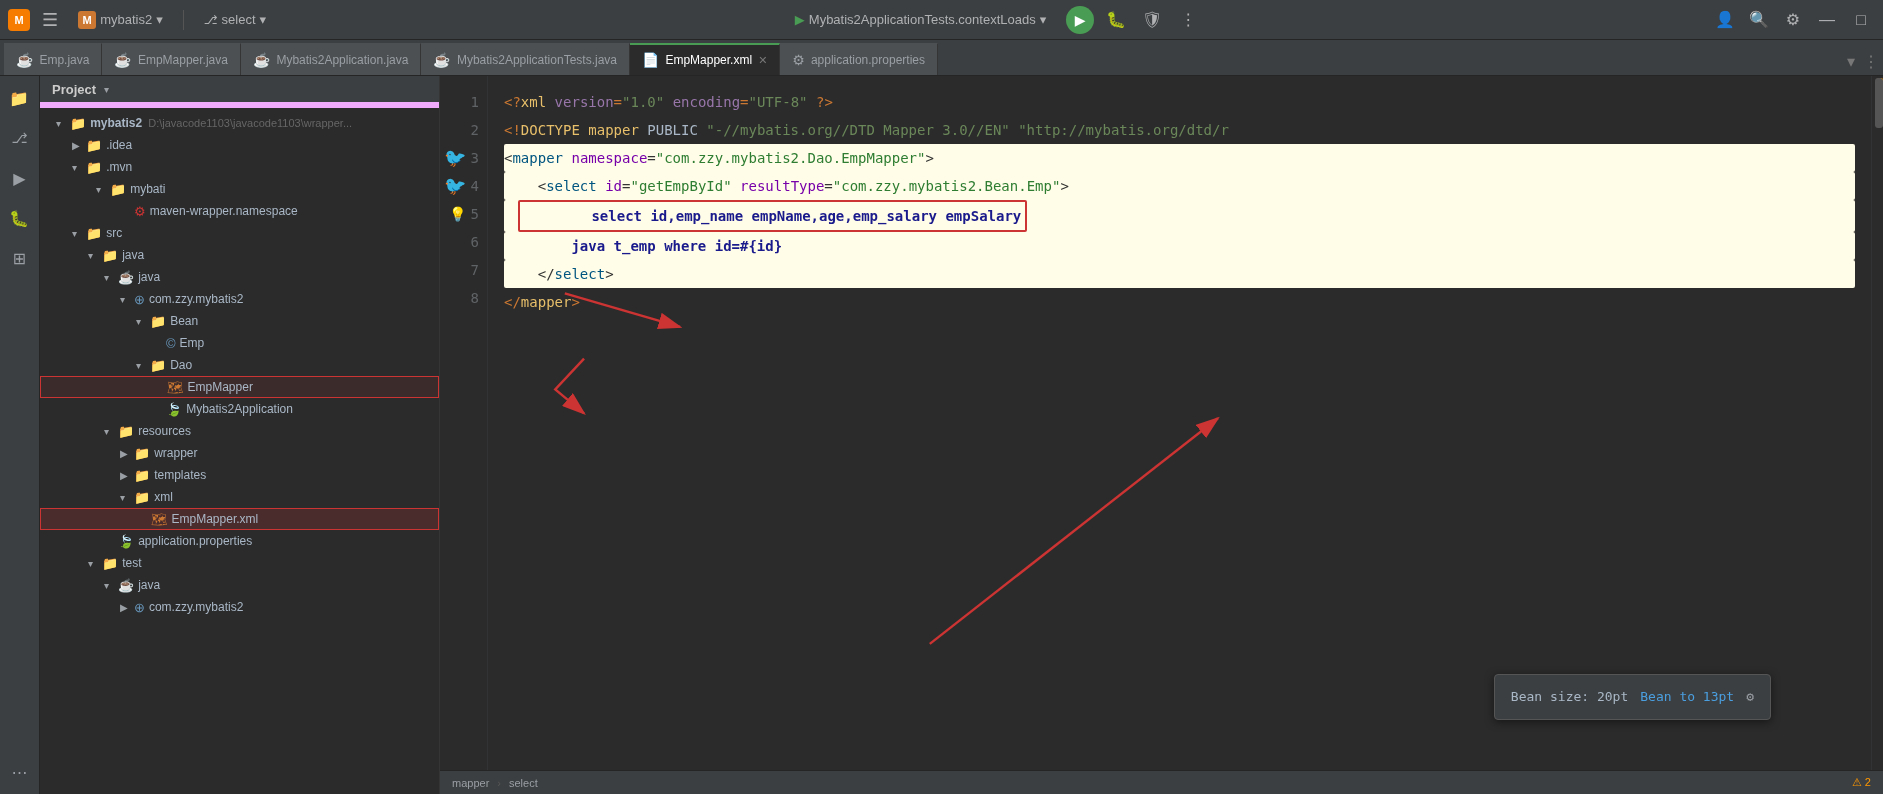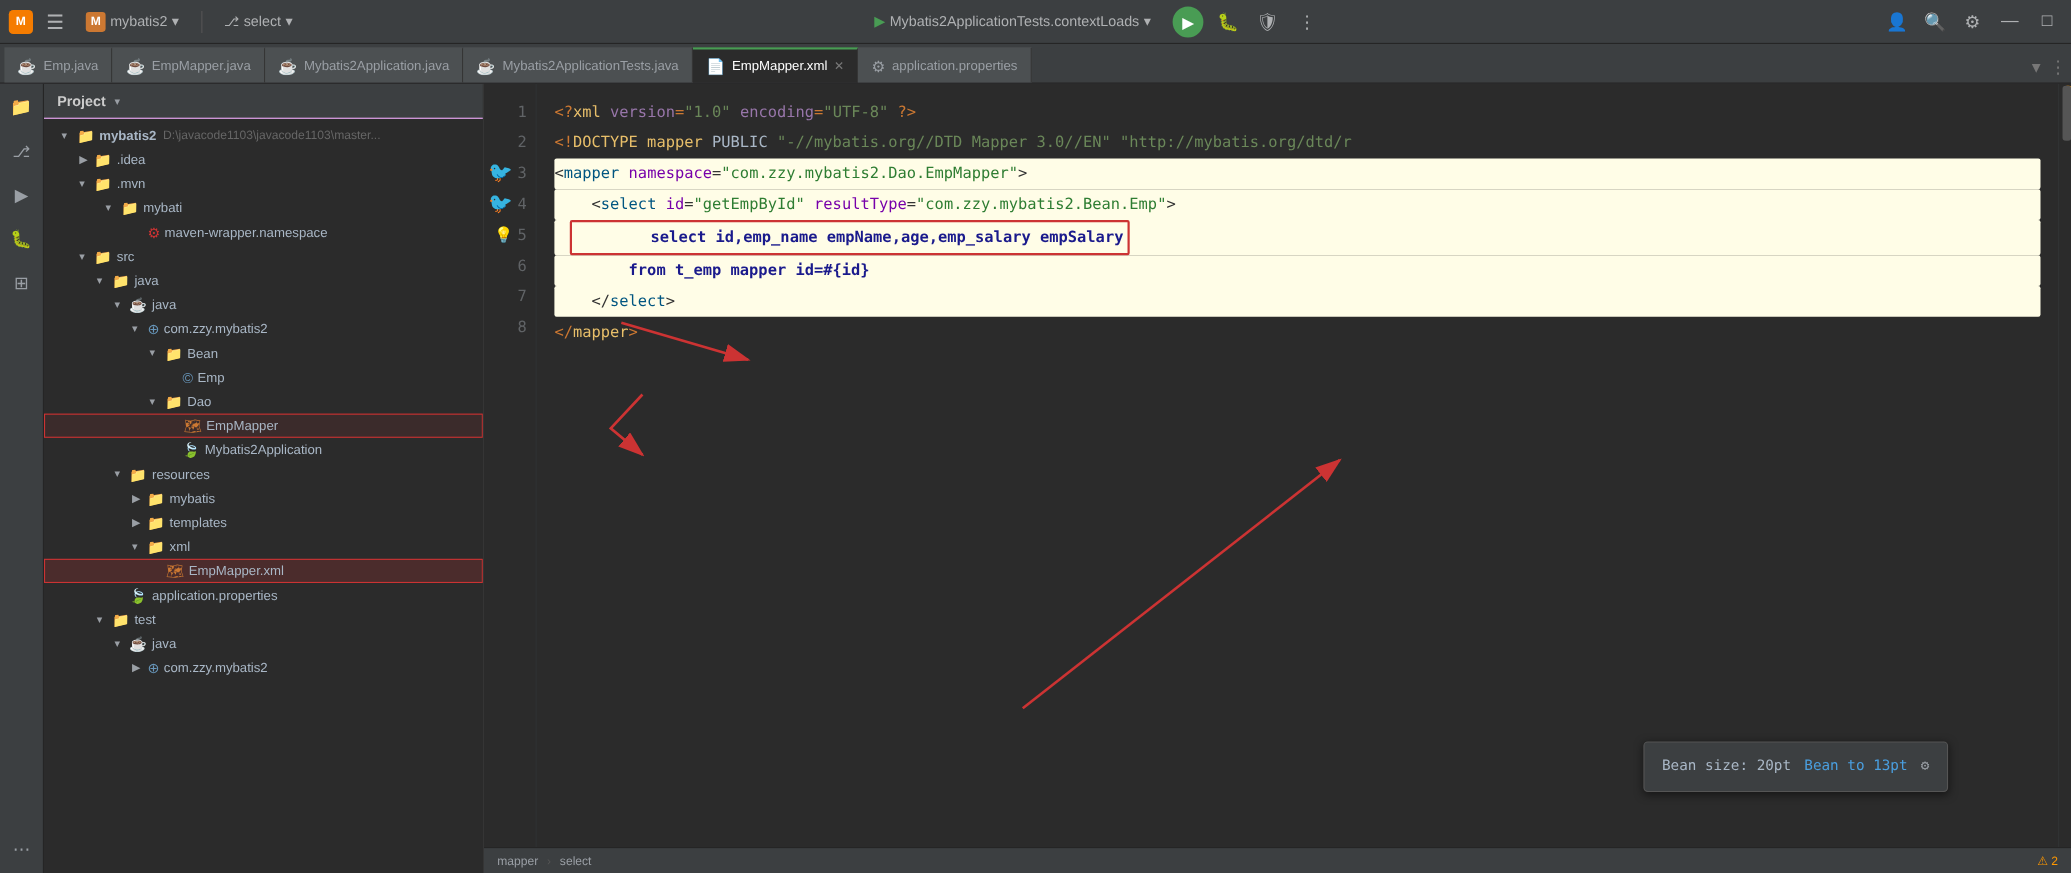--- a/index.html
+++ b/index.html
@@ -31,21 +31,21 @@
 
     
     .main { display: flex; flex: 1; overflow: hidden; }
 
     
     .left-toolbar { width: 40px; background: #3c3f41; display: flex; flex-direction: column; align-items: center; padding: 8px 0; gap: 12px; border-right: 1px solid #252525; flex-shrink: 0; }
     .lt-icon { width: 28px; height: 28px; display: flex; align-items: center; justify-content: center; cursor: pointer; color: #9a9fa5; font-size: 16px; border-radius: 4px; }
 
     
     .sidebar { width: 400px; background: #2b2b2b; display: flex; flex-direction: column; border-right: 1px solid #353535; flex-shrink: 0; overflow: hidden; }
-    .sidebar-header { height: 32px; display: flex; align-items: center; padding: 0 12px; background: #3c3f41; border-bottom: 1px solid #f0abfc; gap: 8px; }
+    .sidebar-header { height: 32px; display: flex; align-items: center; padding: 0 12px; background: #3c3f41; border-bottom: 6px solid #f0abfc; gap: 8px; }
     .sidebar-title { font-size: 13px; font-weight: bold; color: #cccccc; }
     .sidebar-arrow { font-size: 10px; color: #9a9fa5; }
     .sidebar-tree { flex: 1; overflow-y: auto; padding: 4px 0; font-size: 12px; }
     .tree-item { display: flex; align-items: center; height: 22px; padding-left: 8px; cursor: pointer; color: #a9b7c6; white-space: nowrap; }
     .tree-item.selected { background: #0d293e; }
     .tree-indent { display: inline-block; }
     .tree-arrow { font-size: 10px; color: #9a9fa5; margin-right: 2px; width: 12px; display: inline-block; }
     .tree-icon { margin-right: 4px; font-size: 13px; }
     .tree-label { font-size: 12px; }
     .folder-icon { color: #7c7c7c; }
@@ -182,21 +182,21 @@
       <span class="sidebar-title">Project</span>
       <span class="sidebar-arrow">▾</span>
     </div>
     <div class="sidebar-tree">
 
       <div class="tree-item">
         <span class="tree-indent" style="width:8px;"></span>
         <span class="tree-arrow">▾</span>
         <span class="tree-icon folder-icon">📁</span>
         <span class="tree-label" style="color:#a9b7c6;font-weight:bold;">mybatis2</span>
-        <span style="color:#666;font-size:11px;margin-left:6px;">D:\javacode1103\javacode1103\master...</span>
+        <span style="color:#666;font-size:11px;margin-left:6px;">D:\javacode1103\javacode1103\wrapper...</span>
       </div>
 
       <div class="tree-item">
         <span class="tree-indent" style="width:24px;"></span>
         <span class="tree-arrow">▶</span>
         <span class="tree-icon folder-icon">📁</span>
         <span class="tree-label">.idea</span>
       </div>
 
       <div class="tree-item">
@@ -287,21 +287,21 @@
         <span class="tree-indent" style="width:56px;"></span>
         <span class="tree-arrow">▾</span>
         <span class="tree-icon folder-icon">📁</span>
         <span class="tree-label">resources</span>
       </div>
 
       <div class="tree-item">
         <span class="tree-indent" style="width:72px;"></span>
         <span class="tree-arrow">▶</span>
         <span class="tree-icon folder-icon">📁</span>
-        <span class="tree-label">mybatis</span>
+        <span class="tree-label">wrapper</span>
       </div>
 
       <div class="tree-item">
         <span class="tree-indent" style="width:72px;"></span>
         <span class="tree-arrow">▶</span>
         <span class="tree-icon folder-icon">📁</span>
         <span class="tree-label">templates</span>
       </div>
 
       <div class="tree-item">
@@ -384,21 +384,21 @@
 
         <div class="code-line highlighted-line" style="background:#fffde7;">
           <span style="color:#333;">    &lt;</span><span style="color:#005580;">select</span><span style="color:#333;"> </span><span style="color:#7700aa;">id</span><span style="color:#333;">=</span><span style="color:#2e7d32;">"getEmpById"</span><span style="color:#333;"> </span><span style="color:#7700aa;">resultType</span><span style="color:#333;">=</span><span style="color:#2e7d32;">"com.zzy.mybatis2.Bean.Emp"</span><span style="color:#333;">&gt;</span>
         </div>
 
         <div class="code-line highlighted-line" style="background:#fffde7;padding-left:14px;">
           <span style="display:inline-block;border:2px solid #cc3333;border-radius:2px;padding:0 4px;color:#1a1a8c;font-weight:bold;">        select id,emp_name empName,age,emp_salary empSalary</span>
         </div>
 
         <div class="code-line highlighted-line" style="background:#fffde7;">
-          <span style="color:#1a1a8c;font-weight:bold;">        from t_emp mapper id=#{id}</span>
+          <span style="color:#1a1a8c;font-weight:bold;">        java t_emp where id=#{id}</span>
         </div>
 
         <div class="code-line highlighted-line" style="background:#fffde7;">
           <span style="color:#333;">    &lt;/</span><span style="color:#005580;">select</span><span style="color:#333;">&gt;</span>
         </div>
 
         <div class="code-line">
           <span class="c-punct">&lt;/</span><span class="c-tag">mapper</span><span class="c-punct">&gt;</span>
         </div>
 

